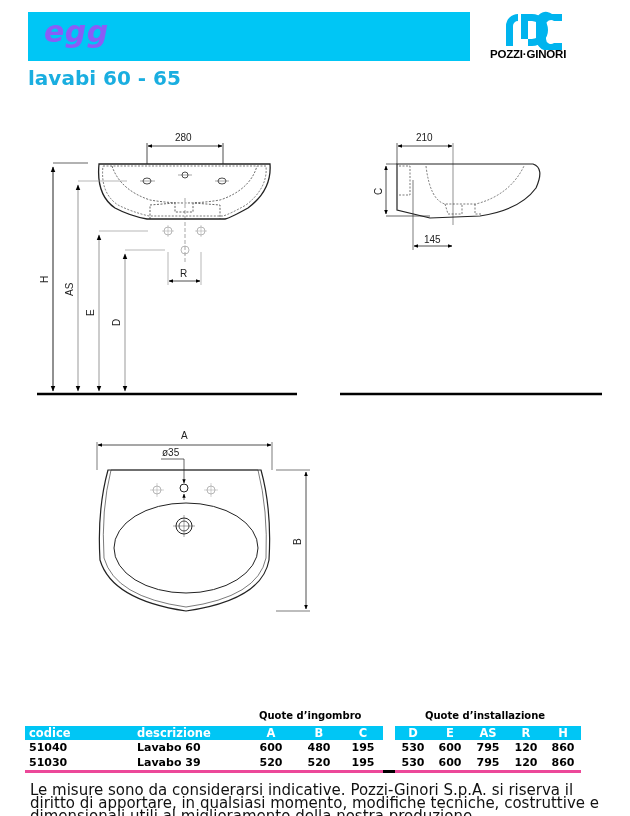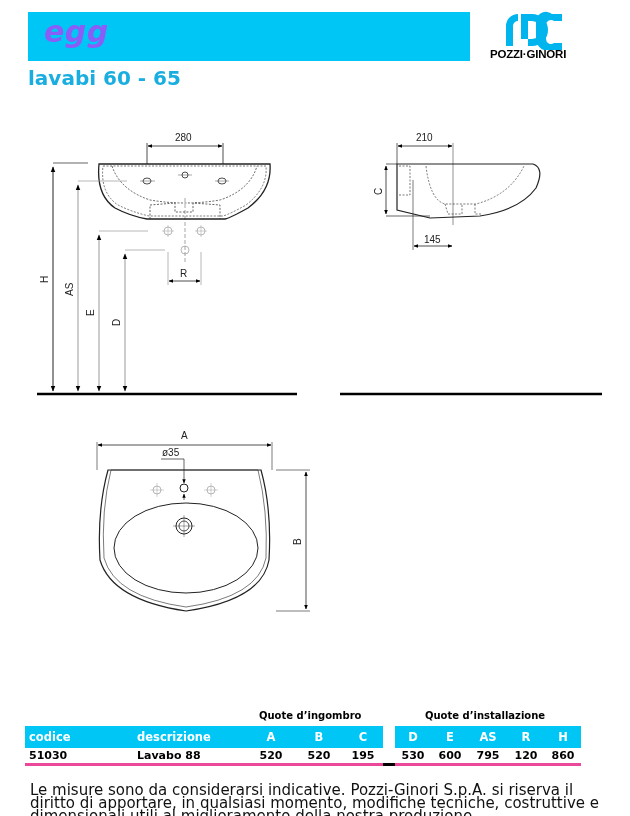--- a/index.html
+++ b/index.html
@@ -13,21 +13,21 @@
   .logo { left:490px; top:10px; width:120px; height:55px; }
   .logo-text { position:absolute; left:0; top:38px; width:125px; font-size:11.5px;
                font-weight:bold; font-family:Liberation Sans, sans-serif; letter-spacing:-0.2px; }
   svg.drawing { position:absolute; left:0; top:0; }
   .dimtxt { font-family:"Liberation Sans", sans-serif; font-size:10px; fill:#222; }
   .table-wrap { left:25px; top:710px; width:556px; }
   .group-label { position:absolute; top:0; font-size:10px; font-weight:bold; white-space:nowrap; }
   table.spec { position:absolute; left:0; top:16px; border-collapse:collapse; width:556px;
                font-family:"DejaVu Sans", sans-serif; }
   table.spec th { background:#00c6f5; color:#fff; font-size:11.5px; font-weight:bold;
-                  height:22px; padding:0; text-align:left; line-height:14px; }
+                  height:14px; padding:0; text-align:left; line-height:14px; }
   table.spec th.gap, table.spec td.gap { background:#fff; width:12px; }
   table.spec td { font-size:11px; font-weight:bold; height:15px; padding:0; line-height:15px; }
   table.spec th.num, table.spec td.num { text-align:center; }
   table.spec tbody tr:last-child td { border-bottom:3px solid #ec4899; }
   table.spec tbody tr:last-child td.gap { border-bottom:3px solid #000; }
   .disclaimer { left:30px; top:784px; width:570px; font-size:15px; line-height:13px; color:#111;
                 font-family:"DejaVu Sans", sans-serif; }
 </style>
 </head>
 <body>
@@ -178,22 +178,35 @@
         <th class="gap"></th>
         <th class="num">D</th>
         <th class="num">E</th>
         <th class="num">AS</th>
         <th class="num">R</th>
         <th class="num">H</th>
       </tr>
     </thead>
     <tbody>
       <tr>
+        <td style="padding-left:4px">51040</td>
+        <td>Lavabo 60</td>
+        <td class="num">600</td>
+        <td class="num">480</td>
+        <td class="num">195</td>
+        <td class="gap"></td>
+        <td class="num">530</td>
+        <td class="num">600</td>
+        <td class="num">795</td>
+        <td class="num">120</td>
+        <td class="num">860</td>
+      </tr>
+      <tr>
         <td style="padding-left:4px">51030</td>
-        <td>Lavabo 88</td>
+        <td>Lavabo 39</td>
         <td class="num">520</td>
         <td class="num">520</td>
         <td class="num">195</td>
         <td class="gap"></td>
         <td class="num">530</td>
         <td class="num">600</td>
         <td class="num">795</td>
         <td class="num">120</td>
         <td class="num">860</td>
       </tr>

